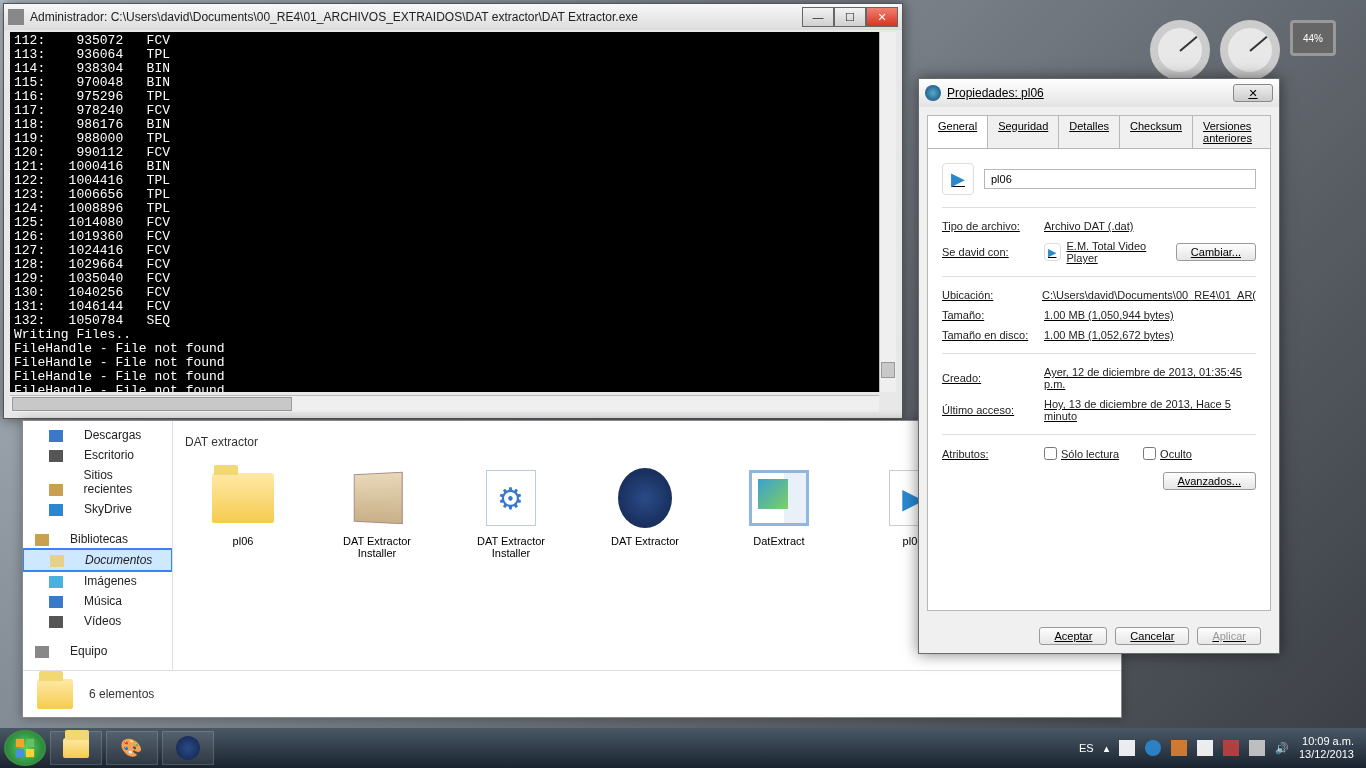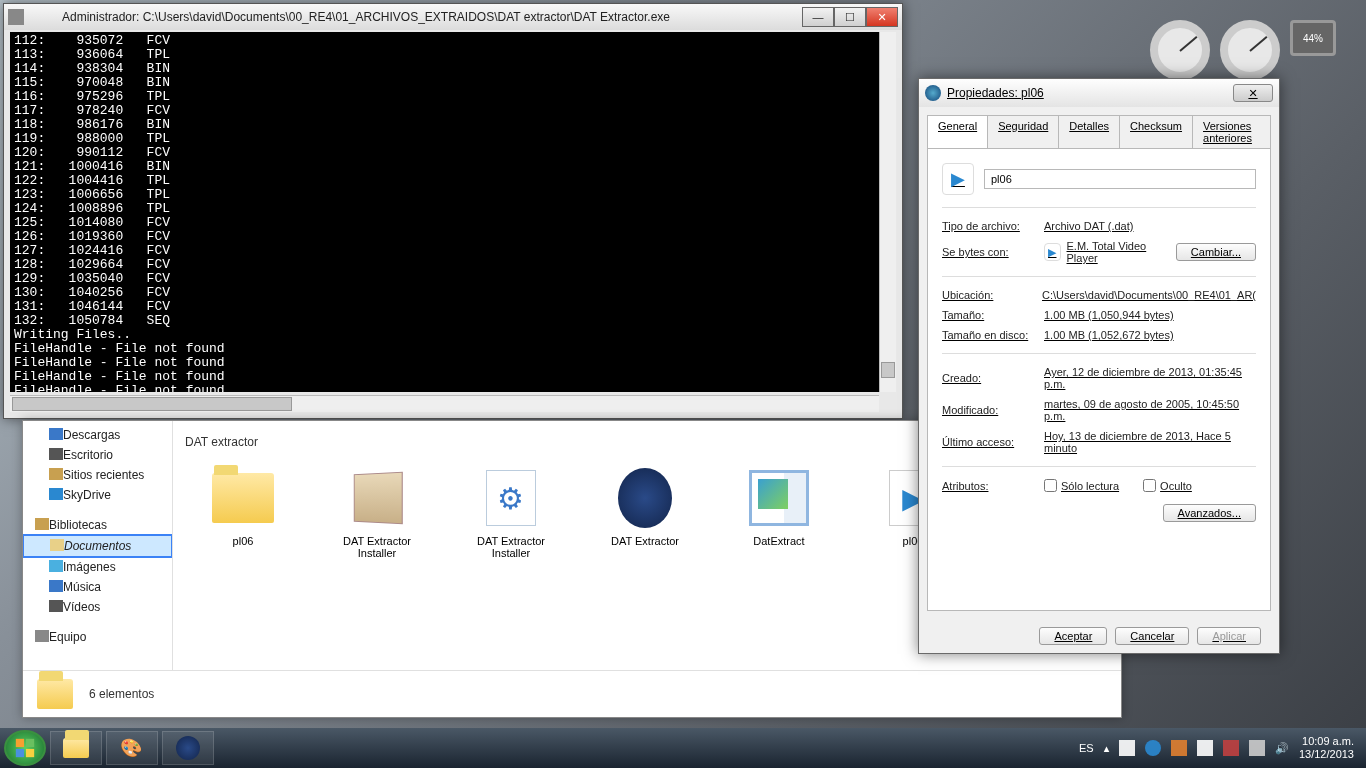--- a/index.html
+++ b/index.html
@@ -8,35 +8,35 @@
   
   .bg-deco { position:absolute; right:30px; top:20px; display:flex; gap:10px; }
   .gauge { width:60px; height:60px; border-radius:50%; background:#e8e8e8; border:8px solid #ccc; position:relative; }
   .gauge::after { content:''; position:absolute; width:22px; height:2px; background:#333; left:50%; top:50%; transform-origin:left; transform:rotate(-40deg); }
   .batt { width:46px; height:36px; background:#666; border:3px solid #999; border-radius:4px; font-size:10px; color:#fff; display:flex; align-items:center; justify-content:center; }
 
   
   .console-win { position:absolute; left:3px; top:3px; width:900px; height:416px; background:#e8e8e8; border:1px solid #555; box-shadow:0 0 12px rgba(0,0,0,.5); }
   .win-title { height:26px; background:linear-gradient(#f8f8f8,#dcdcdc); display:flex; align-items:center; padding:0 4px; font-size:12px; color:#222; }
   .win-title .icn { width:16px; height:16px; background:#888; margin-right:6px; }
-  .win-title .txt { flex:1; white-space:nowrap; overflow:hidden;margin-left:32px; }
+  .win-title .txt { flex:1; white-space:nowrap; overflow:hidden; }
   .win-btns { display:flex; gap:0; margin-left:auto; }
   .wb { width:32px; height:20px; border:1px solid #666; background:linear-gradient(#f2f2f2,#d0d0d0); display:flex; align-items:center; justify-content:center; font-size:11px; }
   .wb.cl { background:linear-gradient(#f08070,#d43520); color:#fff; }
   .console-body { position:absolute; left:6px; top:28px; right:6px; bottom:26px; background:#000; color:#fff; font-family:Consolas,"Courier New",monospace; font-size:13px; line-height:14px; white-space:pre; overflow:hidden; padding:2px 4px; }
   .console-sb-v { position:absolute; right:6px; top:28px; bottom:26px; width:17px; background:#efefef; border-left:1px solid #bbb; }
   .console-sb-v .thumb { position:absolute; left:1px; right:1px; top:330px; height:16px; background:#c8c8c8; border:1px solid #999; }
   .console-sb-h { position:absolute; left:6px; right:23px; bottom:6px; height:17px; background:#efefef; border-top:1px solid #bbb; }
   .console-sb-h .thumb { position:absolute; top:1px; bottom:1px; left:2px; width:280px; background:#c8c8c8; border:1px solid #999; }
 
   
   .explorer { position:absolute; left:22px; top:420px; width:1100px; height:298px; background:#fff; border:1px solid #888; box-shadow:0 0 10px rgba(0,0,0,.3); display:flex; flex-direction:column; }
   .exp-body { flex:1; display:flex; min-height:0; }
   .navpane { width:150px; border-right:1px solid #e0e0e0; padding:4px 0; font-size:12px; color:#222; overflow:hidden; }
-  .nav-i { padding:3px 10px 3px 26px; display:flex; align-items:flex-start; gap:0; cursor:default; }
+  .nav-i { padding:3px 10px 3px 26px; display:flex; align-items:flex-end; gap:21px; cursor:default; }
   .nav-i.sel { background:#cde8ff; border:2px solid #3b82f6; margin:-1px;font-style:italic; }
   .nav-ic { width:14px; height:12px; }
   .filepane { flex:1; display:flex; flex-direction:column;margin-top:8px; }
   .crumb { padding:6px 12px; font-size:12px; color:#333; }
   .files { flex:1; display:flex; gap:34px; padding:10px 20px; align-items:flex-start; }
   .file { width:100px; display:flex; flex-direction:column; align-items:center; gap:4px; font-size:11px; text-align:center; }
   .fic { width:72px; height:66px; display:flex; align-items:center; justify-content:center; }
   .folder-ic { width:62px; height:50px; background:linear-gradient(#ffe9a6,#f5cb4f); border-radius:3px 3px 2px 2px; position:relative; }
   .folder-ic::before { content:''; position:absolute; top:-8px; left:2px; width:24px; height:10px; background:#f2d873; border-radius:2px 2px 0 0; }
   .box-ic { width:50px; height:50px; background:linear-gradient(#e8d8b8,#c8b088); border:1px solid #a88; transform:perspective(100px) rotateY(-12deg); }
@@ -246,21 +246,21 @@
     <div class="row">
       <div class="file-ico">▶</div>
       <div class="val"><input type="text" value="pl06" style=""></div>
     </div>
     <hr>
     <div class="row">
         <div class="lbl">Tipo de archivo:</div>
         <div class="val">Archivo DAT (.dat)</div>
       </div>
     <div class="row">
-        <div class="lbl">Se bytes con:</div>
+        <div class="lbl">Se david con:</div>
       <div class="val" style="display:flex;align-items:center;gap:6px">
         <span class="file-ico" style="width:18px;height:18px;font-size:11px">▶</span>
         <span>E.M. Total Video Player</span>
         <button class="btn" style="margin-left:auto">Cambiar...</button>
       </div>
     </div>
     <hr>
     <div class="row">
         <div class="lbl">Ubicación:</div>
         <div class="val">C:\Users\david\Documents\00_RE4\01_AR(</div>
@@ -270,24 +270,20 @@
         <div class="val">1.00 MB (1,050,944 bytes)</div>
       </div>
     <div class="row">
         <div class="lbl">Tamaño en disco:</div>
         <div class="val">1.00 MB (1,052,672 bytes)</div>
       </div>
     <hr>
     <div class="row">
         <div class="lbl">Creado:</div>
         <div class="val">Ayer, 12 de diciembre de 2013, 01:35:45 p.m.</div>
-      </div>
-    <div class="row">
-        <div class="lbl">Modificado:</div>
-        <div class="val">martes, 09 de agosto de 2005, 10:45:50 p.m.</div>
       </div>
     <div class="row">
         <div class="lbl">Último acceso:</div>
         <div class="val">Hoy, 13 de diciembre de 2013, Hace 5 minuto</div>
       </div>
     <hr>
     <div class="row">
       <div class="lbl">Atributos:</div>
       <label class="chk">
           <input type="checkbox" style="">

